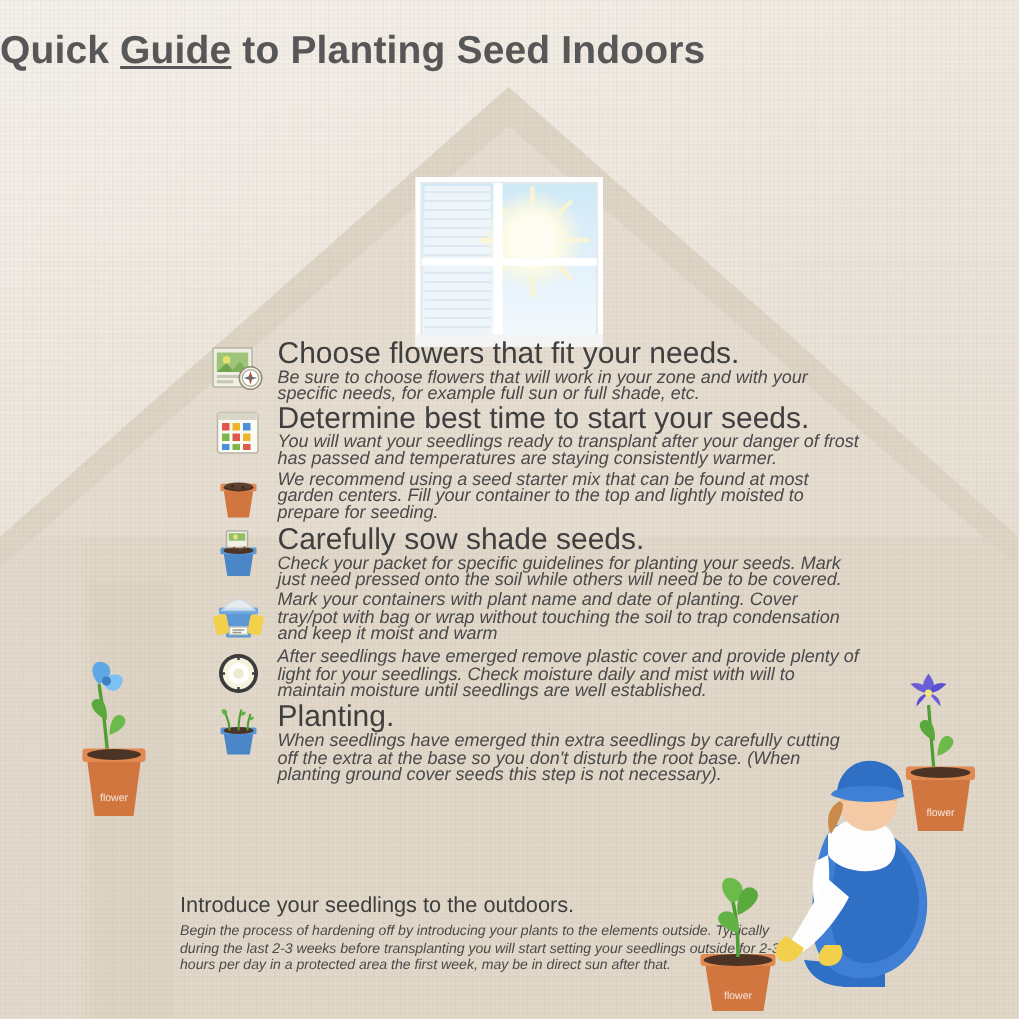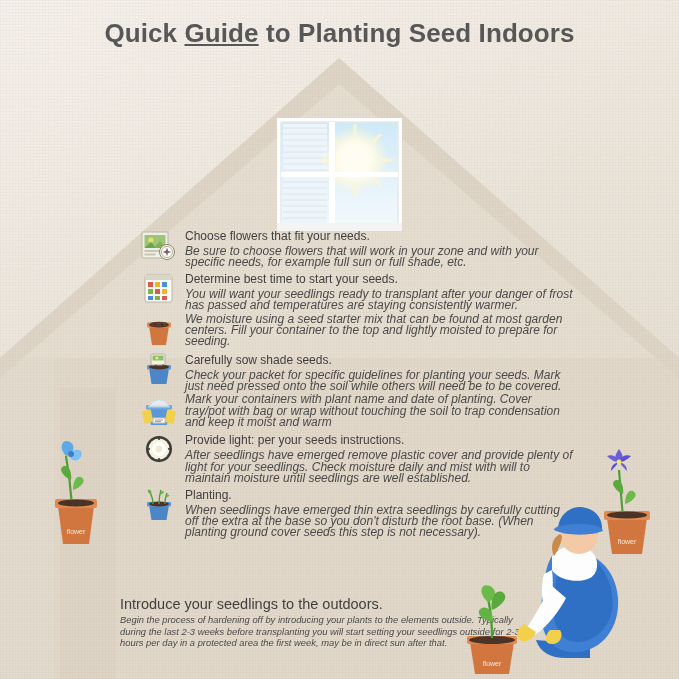--- a/index.html
+++ b/index.html
@@ -40,21 +40,21 @@
     width: 679px;
     height: 621px;
   }
 
   
   #title {
     position: absolute;
     top: 18px;
     left: 0;
     width: 679px;
-    text-align: center;
+    text-align: left;
     font-size: 26px;
     font-weight: bold;
     color: #575757;
     letter-spacing: 0.1px;
   }
   #title .u { text-decoration: underline; }
 
   
   #window {
     position: absolute;
@@ -71,21 +71,21 @@
     top: 228px;
     width: 440px;
   }
   .step {
     position: relative;
     margin-bottom: 2px;
     padding-left: 50px;
     min-height: 36px;
   }
   .step-title {
-    font-size: 12px;
+    font-size: 20px;
     color: #3f3f3f;
     line-height: 17px;
     margin-bottom: 1px;
   }
   .step-body {
     font-size: 12px;
     font-style: italic;
     color: #4a4a4a;
     line-height: 11.4px;
   }
@@ -239,21 +239,21 @@
 
     <div class="step">
       <svg class="step-icon" viewBox="0 0 40 36">
         <path d="M10 12 L30 12 L27 31 L13 31 Z" fill="#d2763f"></path>
         <rect x="8" y="8.5" width="24" height="5" rx="1" fill="#e08a52"></rect>
         <ellipse cx="20" cy="11" rx="10" ry="2.6" fill="#4b3326"></ellipse>
         <ellipse cx="20" cy="10" rx="9" ry="2.3" fill="#5c3f2e"></ellipse>
         <circle cx="16" cy="10" r="1" fill="#3c291e"></circle>
         <circle cx="23" cy="11" r="1" fill="#3c291e"></circle>
       </svg>
-      <div class="step-body">We moisture using a seed starter mix that can be found at most garden centers. Fill your container to the top and lightly moisted to prepare for seeding.</div>
+      <div class="step-body">We recommend using a seed starter mix that can be found at most garden centers. Fill your container to the top and lightly moisted to prepare for seeding.</div>
     </div>
 
     <div class="step">
       <svg class="step-icon" viewBox="0 0 40 36">
         <path d="M10 16 L30 16 L27.5 32 L12.5 32 Z" fill="#4a86c8"></path>
         <rect x="8" y="13" width="24" height="4.5" rx="1" fill="#5c97d6"></rect>
         <ellipse cx="20" cy="15" rx="10" ry="2.4" fill="#4b3326"></ellipse>
         <rect x="12" y="2" width="14" height="11" rx="1" fill="#f3f1e4" stroke="#b3b0a0"></rect>
         <rect x="13.5" y="3.5" width="11" height="5" fill="#8fbf6a"></rect>
         <circle cx="18" cy="6" r="1.6" fill="#e8e87a"></circle>
@@ -285,21 +285,20 @@
         <circle cx="20" cy="17" r="10.5" fill="#f6f3dd"></circle>
         <circle cx="20" cy="17" r="7" fill="#ffffff"></circle>
         <circle cx="20" cy="17" r="3.5" fill="#f0ead0"></circle>
         <g stroke="#3c3c3c" stroke-width="1.6">
           <line x1="20" y1="4" x2="20" y2="8"></line>
           <line x1="20" y1="26" x2="20" y2="30"></line>
           <line x1="7" y1="17" x2="11" y2="17"></line>
           <line x1="29" y1="17" x2="33" y2="17"></line>
         </g>
       </svg>
-      <div class="step-title">Provide light: per your seeds instructions.</div>
       <div class="step-body">After seedlings have emerged remove plastic cover and provide plenty of light for your seedlings. Check moisture daily and mist with will to maintain moisture until seedlings are well established.</div>
     </div>
 
     <div class="step">
       <svg class="step-icon" viewBox="0 0 40 36">
         <path d="M10 18 L30 18 L27.5 33 L12.5 33 Z" fill="#4a86c8"></path>
         <rect x="8" y="15" width="24" height="4.5" rx="1" fill="#5c97d6"></rect>
         <ellipse cx="20" cy="17" rx="10" ry="2.4" fill="#4b3326"></ellipse>
         <path d="M14 17 C14 10 12 8 11 5" stroke="#4f9e36" stroke-width="1.4" fill="none"></path>
         <path d="M11 7 C8 5 8 2 11 3 C13 4 13 6 11 7Z" fill="#62b345"></path>

